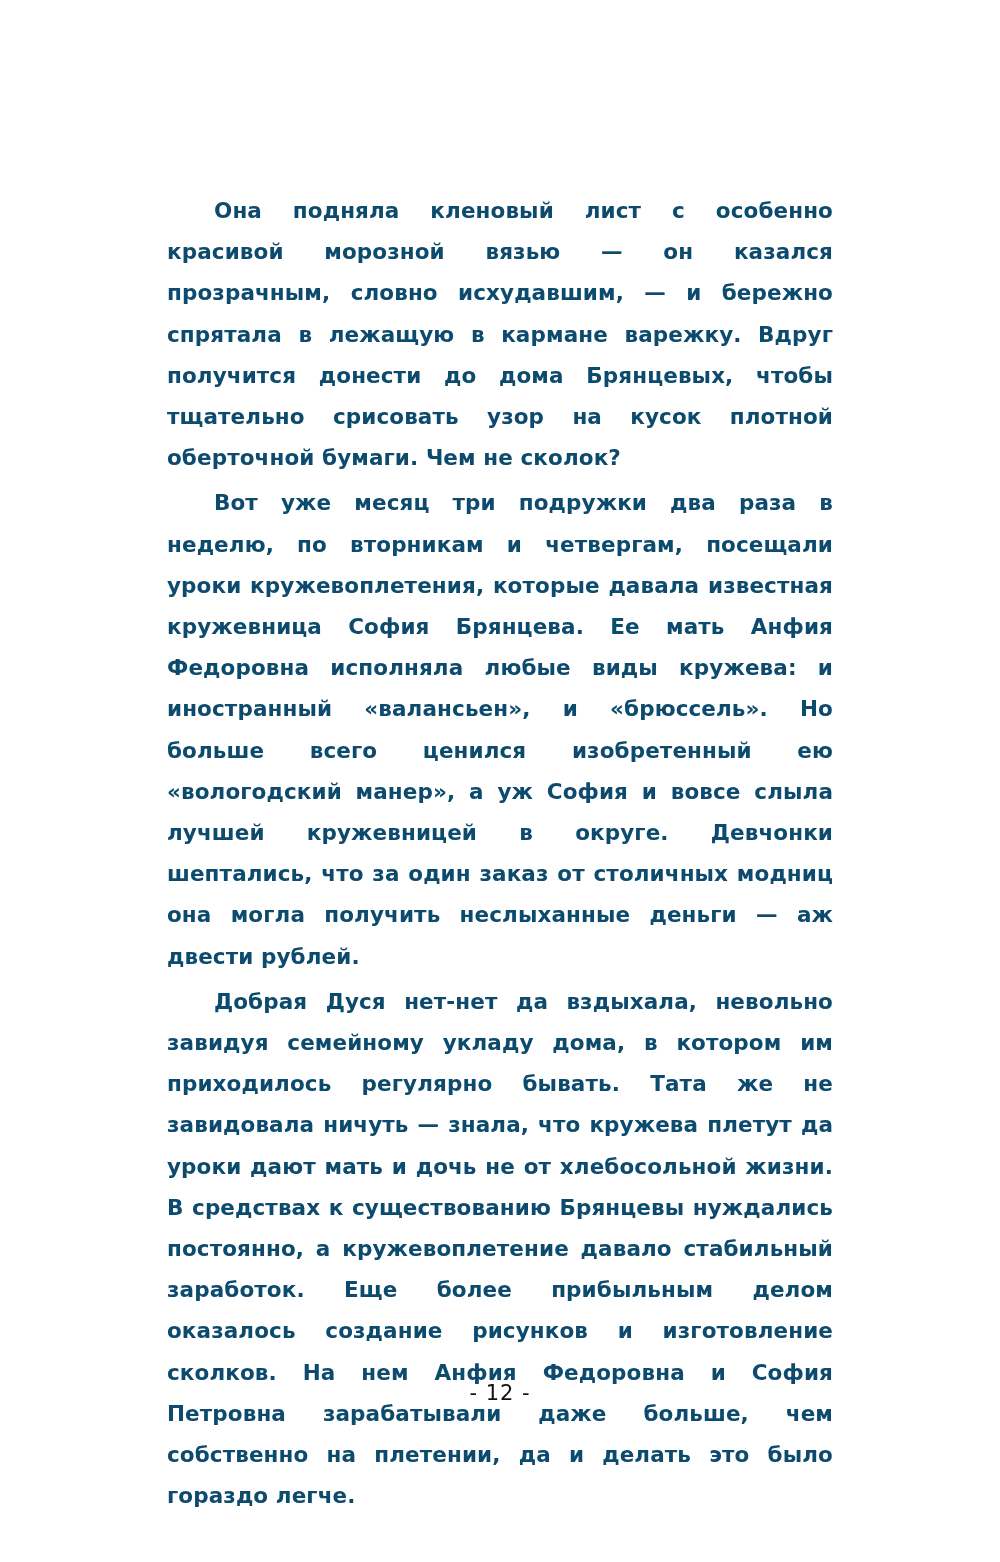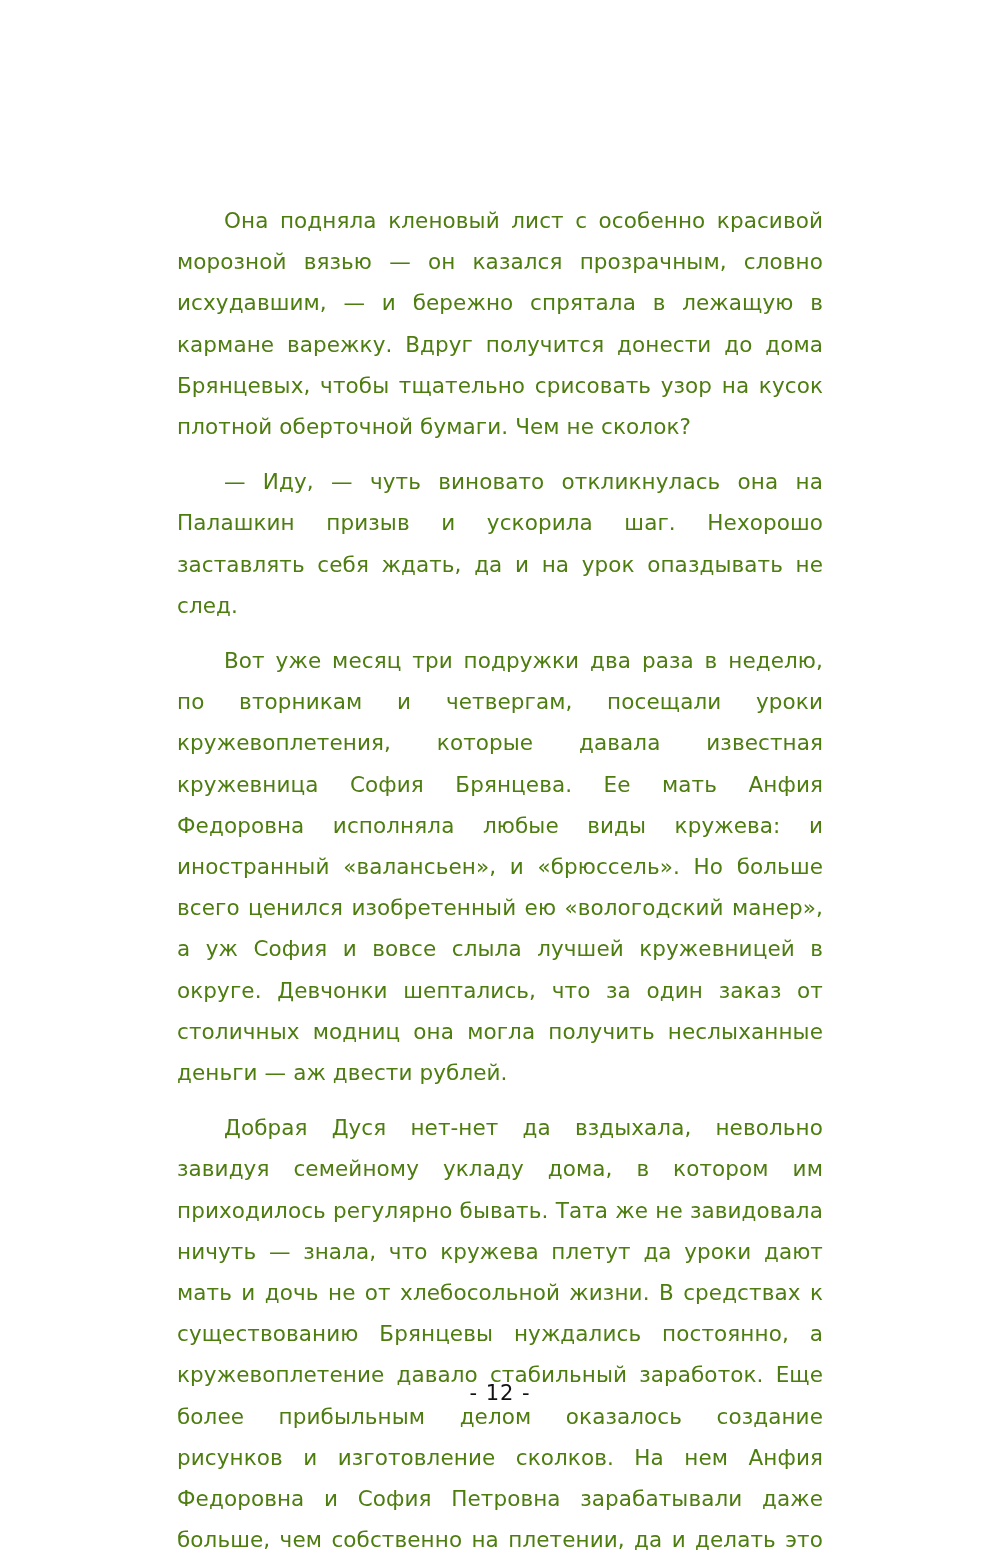--- a/index.html
+++ b/index.html
@@ -23,29 +23,29 @@
     height: 1562px;
     background: #ffffff;
   }
   .text-block {
     position: absolute;
     left: 163px;
     top: 186px;
     width: 674px;
   }
   .para {
-    margin: 14px;
+    margin: 4px;
     font-size: 21.5px;
     line-height: 41.2px;
     text-align: justify;
     text-justify: inter-word;
     text-indent: 47px;
     hyphens: manual;
-    color: #4d7c0f;
-    font-weight: 400;
+    color: #0c4a6e;
+    font-weight: 700;
     letter-spacing: 0.1px;
   }
   .para + .para {
     margin-top: 0;
   }
   .page-number {
     position: absolute;
     left: 0;
     top: 1381px;
     width: 1000px;
@@ -55,18 +55,17 @@
     color: #111111;
     letter-spacing: 1px;
   }
 </style>
 </head>
 <body>
 
 <div class="page">
   <div class="text-block">
     <p class="para">Она подняла кленовый лист с особенно красивой морозной вязью — он казался прозрачным, словно исхудавшим, — и бережно спрятала в лежащую в кармане варежку. Вдруг получится донести до дома Брянцевых, чтобы тщательно срисовать узор на кусок плотной оберточной бумаги. Чем не сколок?</p>
-    <p class="para">— Иду, — чуть виновато откликнулась она на Палашкин призыв и ускорила шаг. Нехорошо заставлять себя ждать, да и на урок опаздывать не след.</p>
     <p class="para">Вот уже месяц три подружки два раза в неделю, по вторникам и четвергам, посещали уроки кружевоплетения, которые давала известная кружевница София Брянцева. Ее мать Анфия Федоровна исполняла любые виды кружева: и иностранный «валансьен», и «брюссель». Но больше всего ценился изобретенный ею «вологодский манер», а уж София и вовсе слыла лучшей кружевницей в округе. Девчонки шептались, что за один заказ от столичных модниц она могла получить неслыханные деньги — аж двести рублей.</p>
     <p class="para">Добрая Дуся нет-нет да вздыхала, невольно завидуя семейному укладу дома, в котором им приходилось регулярно бывать. Тата же не завидовала ничуть — знала, что кружева плетут да уроки дают мать и дочь не от хлебосольной жизни. В средствах к существованию Брянцевы нуждались постоянно, а кружевоплетение давало стабильный заработок. Еще более прибыльным делом оказалось создание рисунков и изготовление сколков. На нем Анфия Федоровна и София Петровна зарабатывали даже больше, чем собственно на плетении, да и делать это было гораздо легче.</p>
   </div>
   <div class="page-number">- 12 -</div>
 </div>
 
 </body></html>

